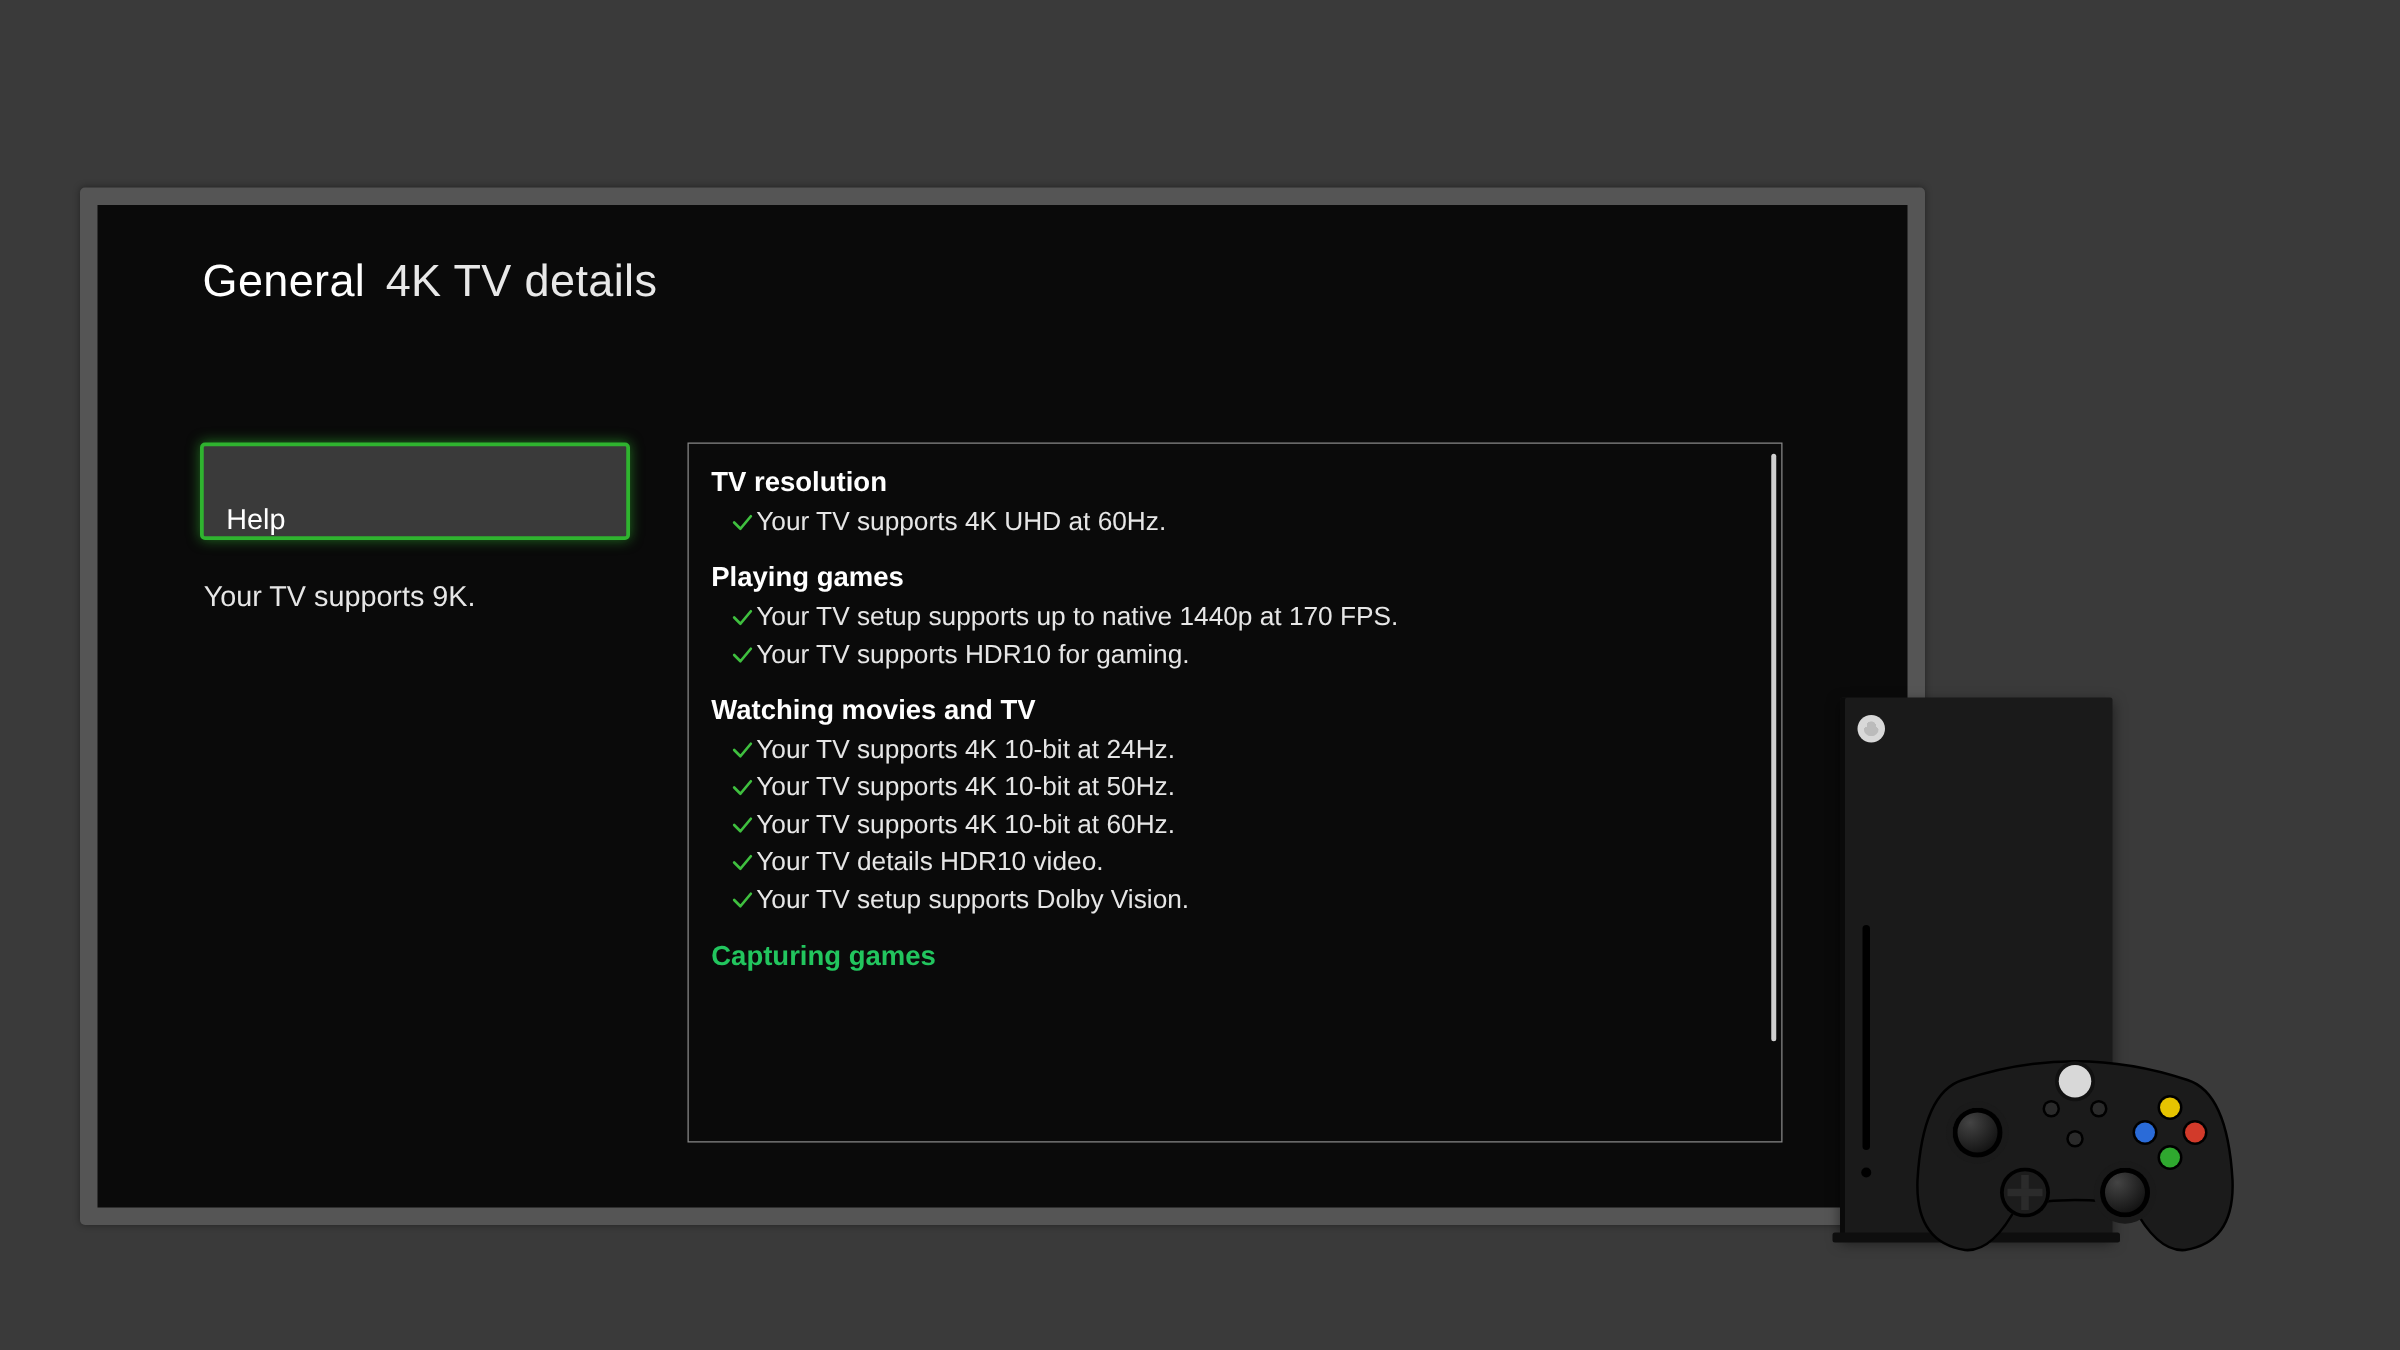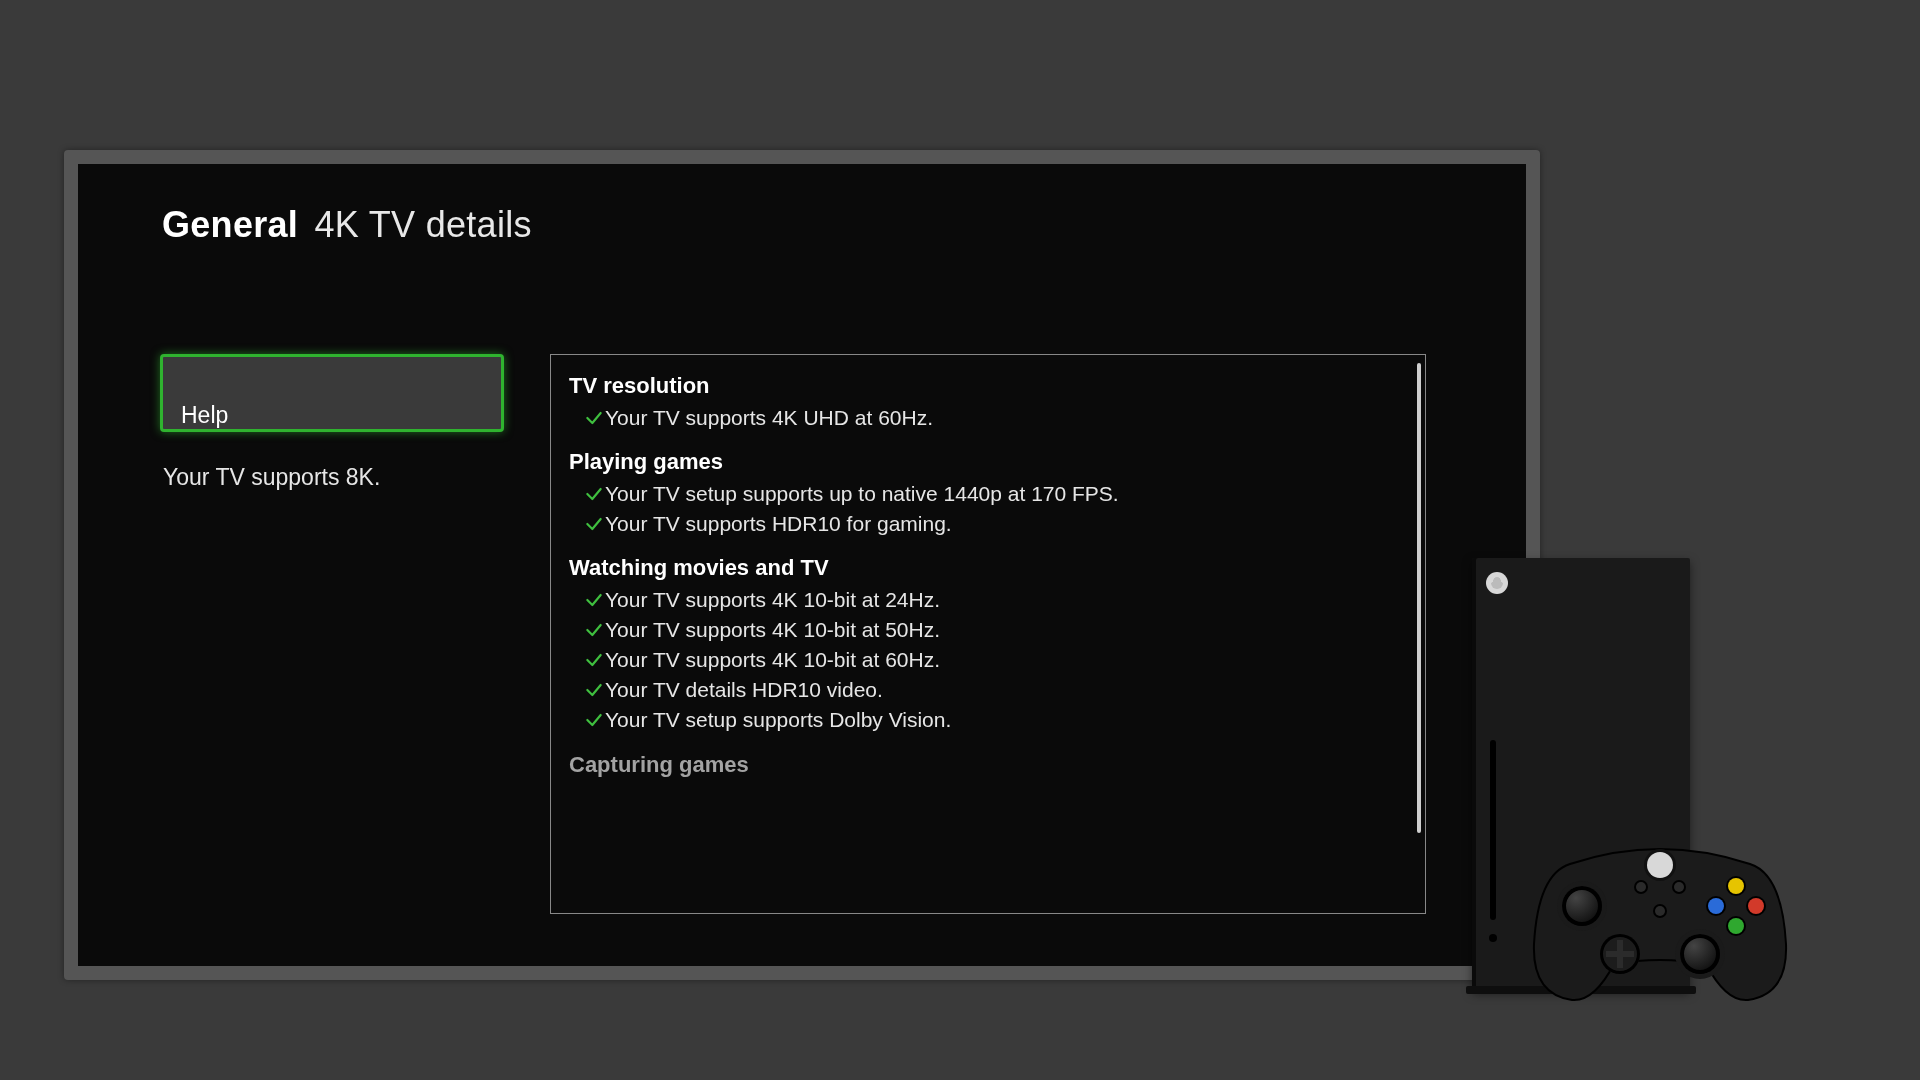--- a/index.html
+++ b/index.html
@@ -24,21 +24,21 @@
     left: 14px; top: 14px; right: 14px; bottom: 14px;
     background: #0a0a0a;
   }
 
   .header {
     position: absolute;
     left: 84px; top: 40px;
     font-size: 36px;
     letter-spacing: .3px;
   }
-  .header .bold { font-weight: 700; color:#fff; }
+  .header .bold { font-weight: 400; color:#fff; }
   .header .sub  { font-weight: 400; color:#e8e8e8; margin-left: 6px; }
 
   .help-btn {
     position: absolute;
     left: 82px; top: 190px;
     width: 344px; height: 78px;
     background: #3a3a3a;
     border: 3px solid #2fb32f;
     border-radius: 4px;
     display: flex; align-items: flex-end;
@@ -88,21 +88,21 @@
     font-size: 21px;
     color: #e6e6e6;
   }
   .check {
     width: 22px; height: 22px; flex: 0 0 22px;
     display:flex;align-items:center;justify-content:center;
   }
   .check svg { width: 20px; height: 20px; }
   .check path { stroke:#3fbf3f; stroke-width:2.6; fill:none; stroke-linecap:round; stroke-linejoin:round; }
 
-  .cutoff { margin-top:17px; font-size:22px; font-weight:700; color:#a3a3a3; }
+  .cutoff { margin-top:17px; font-size:22px; font-weight:700; color:#22c55e; }
 
   
   .console {
     position: absolute;
     right: 230px; top: 558px;
     width: 218px; height: 432px;
     background: #1a1a1a;
     border-radius: 2px;
     box-shadow: 4px 0 0 #0a0a0a inset, 0 4px 10px rgba(0,0,0,.5);
   }
@@ -186,21 +186,21 @@
 
     <div class="header">
       <span class="bold">General</span>
       <span class="sub">4K TV details</span>
     </div>
 
     <div class="help-btn">
       <span>Help</span>
     </div>
 
-    <div class="support-text">Your TV supports 8K.</div>
+    <div class="support-text">Your TV supports 9K.</div>
 
     <div class="panel">
       <div class="panel-scroll" id="panel-scroll">
           <div class="section">
             <h3>TV resolution</h3>
             <div class="item">
               <span class="check">
                 <svg viewBox="0 0 24 24">
                   <path d="M4 12 L10 18 L20 6"></path>
                 </svg>

